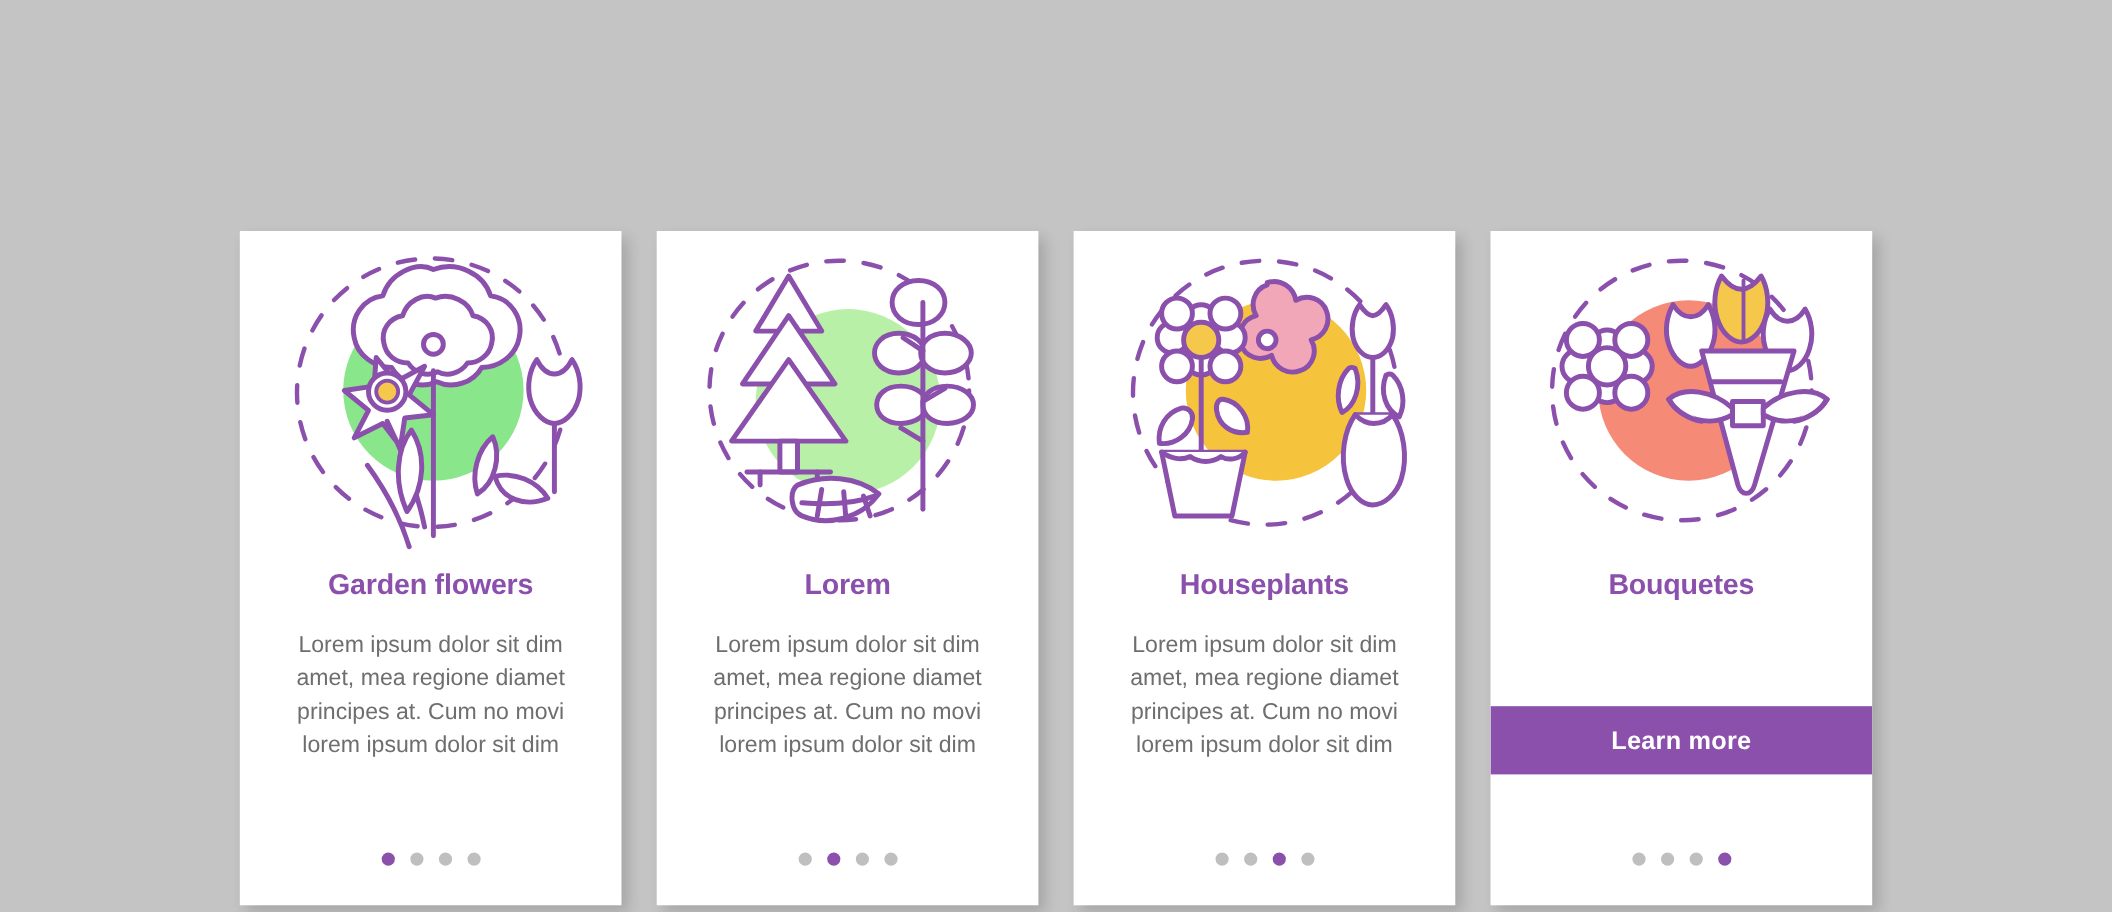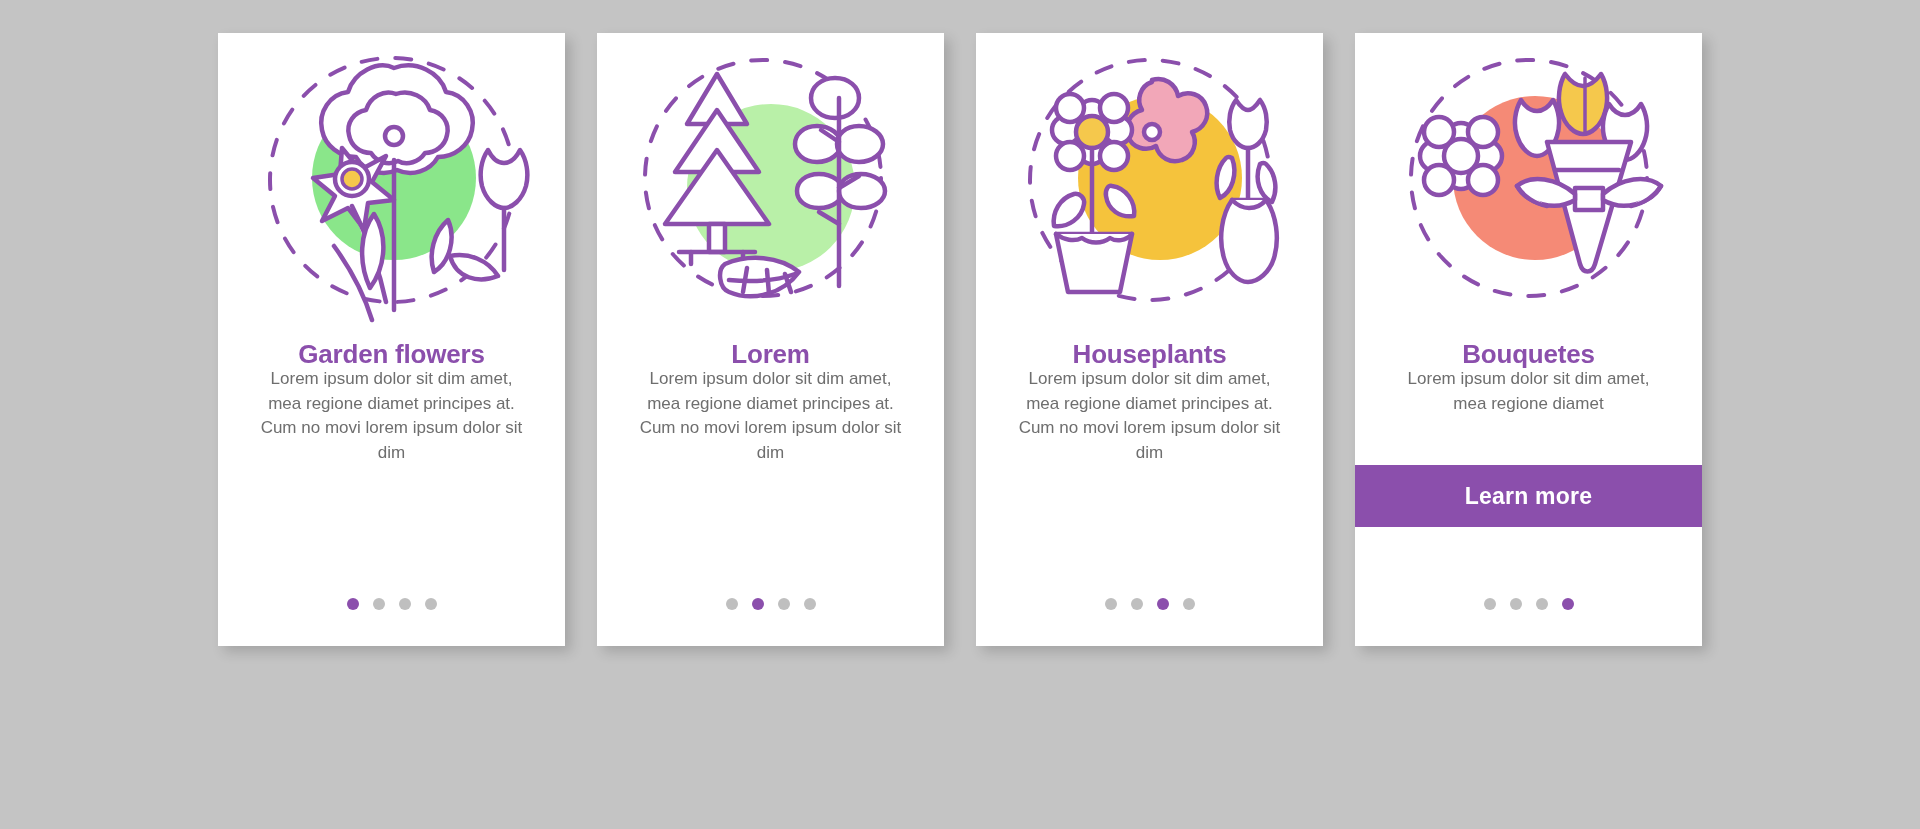--- a/index.html
+++ b/index.html
@@ -13,23 +13,23 @@
   .stage {
     position: relative;
     width: 1920px;
     height: 829px;
     background: #c4c4c4;
   }
   .cards {
     position: absolute;
     left: 0; top: 0;
     width: 1920px;
-    height: 715px;
-    display: flex;
-    align-items: flex-start;
+    height: 823px;
+    display: flex;
+    align-items: flex-end;
     justify-content: center;
     gap: 32px;
     padding-top: 33px;
   }
   .card {
     position: relative;
     width: 347px;
     height: 613px;
     background: #ffffff;
     box-shadow: 6px 6px 12px rgba(0,0,0,0.16);
@@ -54,23 +54,24 @@
   .title {
     font-size: 26px;
     font-weight: bold;
     color: #8b4fac;
     letter-spacing: -0.2px;
     text-align: center;
     line-height: 1;
     margin-top: 8px;
   }
   .body {
+    margin-top: 28px;
     width: 278px;
     text-align: center;
-    font-size: 17px;
+    font-size: 21px;
     line-height: 1.45;
     color: #6e6e6e;
     font-weight: 400;
   }
 
   
   .cta {
     position: absolute;
     left: 0;
     bottom: 119px;
@@ -270,21 +271,20 @@
             <path d="M176 132l64 0"></path>
 
             <path d="M196 150h28v22h-28z"></path>
             <path d="M196 156c-18-16-44-20-58-8 10 18 38 26 58 14z"></path>
             <path d="M224 156c18-16 44-20 58-8-10 18-38 26-58 14z"></path>
             <path d="M138 148c6 10 18 18 30 20M282 148c-6 10-18 18-30 20"></path>
           </g>
         </svg>
       </div>
       <div class="title">Bouquetes</div>
-      <div class="body">Lorem ipsum dolor sit dim amet, mea regione diamet</div>
       <button class="cta">Learn more</button>
       <div class="dots">
         <span class="dot"></span>
         <span class="dot"></span>
         <span class="dot"></span>
         <span class="dot active"></span>
       </div>
     </div>
 
   </div>

